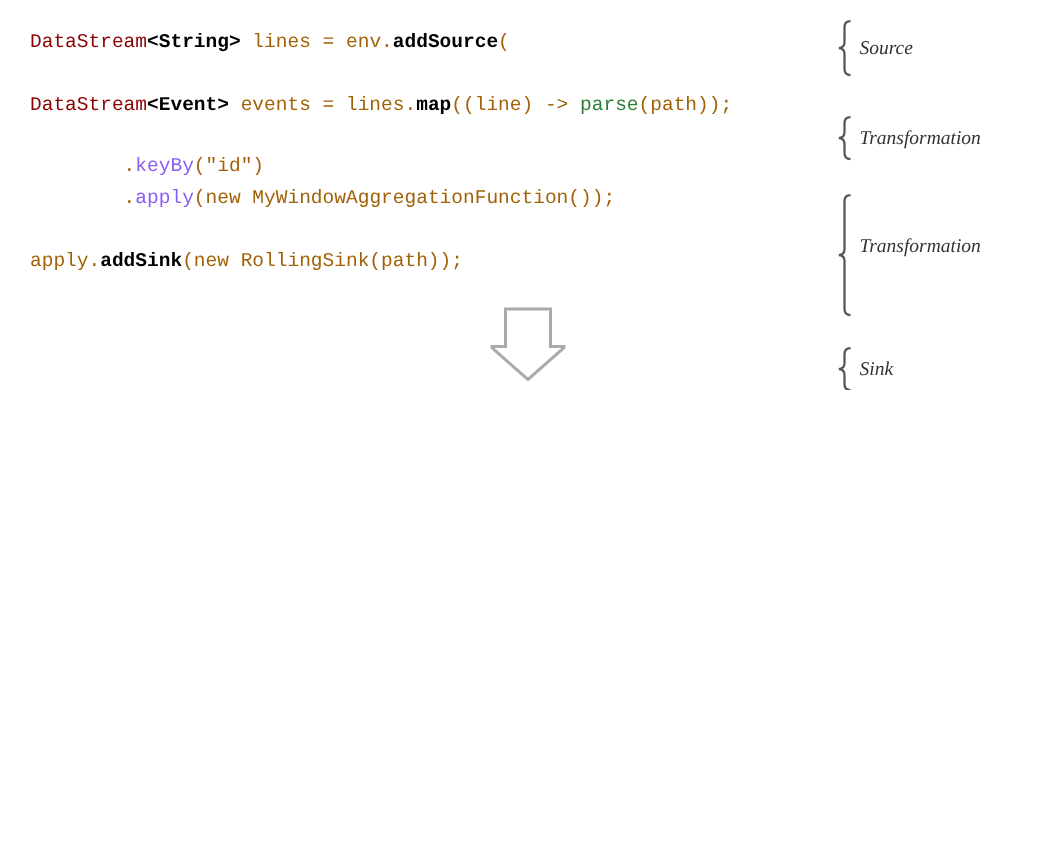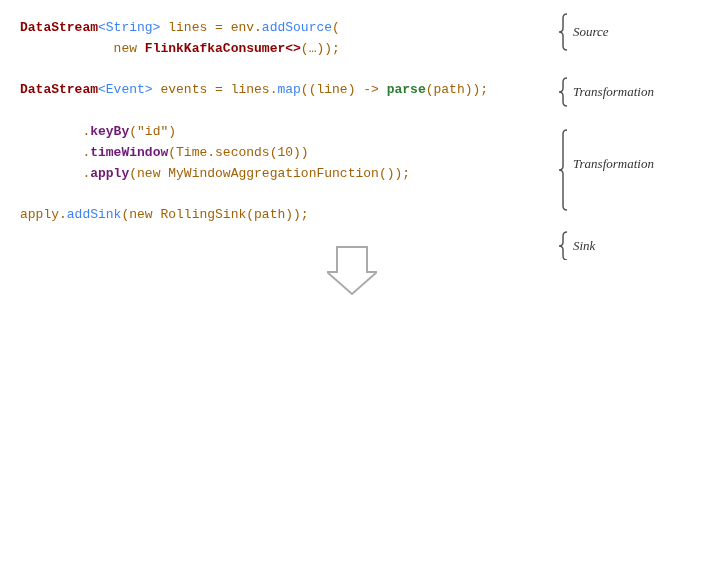--- a/index.html
+++ b/index.html
@@ -24,54 +24,52 @@
       line-height: 1.6;
       color: #222;
     }
 
     .code-line {
       display: block;
       white-space: pre;
     }
 
     
-    .kw-type { color: #8B0000; font-weight: bold; }
-    .kw-blue { color: #3b82f6; font-weight: normal; }
-    .kw-green { color: #2e7d32; font-weight: bold; }
-    .kw-brown { color: #701a75; font-weight: bold; }
+    .kw-type { color: #8B0000; font-weight: normal; }
+    .kw-blue { color: #000000; font-weight: bold; }
+    .kw-green { color: #2e7d32; font-weight: normal; }
+    .kw-brown { color: #8b5cf6; font-weight: normal; }
     .txt-black { color: #a16207; }
 
     
     .arrow-down-container {
       display: flex;
       justify-content: center;
       align-items: center;
       height: 60px;
       margin-top: 4px;
     }
 
   </style>
 </head>
 <body>
 
 <div class="code-section">
   <div class="code-block">
 
     <span class="code-line"><span class="kw-type">DataStream</span><span class="kw-blue">&lt;String&gt;</span><span class="txt-black"> lines = env.</span><span class="kw-blue">addSource</span><span class="txt-black">(</span></span>
 
-    <span class="code-line"><span class="txt-black">            new </span><span class="kw-type">FlinkKafkaConsumer&lt;&gt;</span><span class="txt-black">(…));</span></span>
     <span class="code-line">&nbsp;</span>
 
     <span class="code-line"><span class="kw-type">DataStream</span><span class="kw-blue">&lt;Event&gt;</span><span class="txt-black"> events = lines.</span><span class="kw-blue">map</span><span class="txt-black">((line) -&gt; </span><span class="kw-green">parse</span><span class="txt-black">(path));</span></span>
     <span class="code-line">&nbsp;</span>
 
 
     <span class="code-line"><span class="txt-black">        .</span><span class="kw-brown">keyBy</span><span class="txt-black">("id")</span></span>
 
-    <span class="code-line"><span class="txt-black">        .</span><span class="kw-brown">timeWindow</span><span class="txt-black">(Time.seconds(10))</span></span>
 
     <span class="code-line"><span class="txt-black">        .</span><span class="kw-brown">apply</span><span class="txt-black">(new MyWindowAggregationFunction());</span></span>
     <span class="code-line">&nbsp;</span>
 
     <span class="code-line"><span class="txt-black">apply.</span><span class="kw-blue">addSink</span><span class="txt-black">(new RollingSink(path));</span></span>
   </div>
 
   <svg style="position:absolute;top:0;right:0;width:145px;height:260px;">
 
     <path d="M 8 14 Q 4 14 4 18 L 4 28 Q 4 32 0 32 Q 4 32 4 36 L 4 46 Q 4 50 8 50" fill="none" stroke="#555" stroke-width="1.5"></path>

